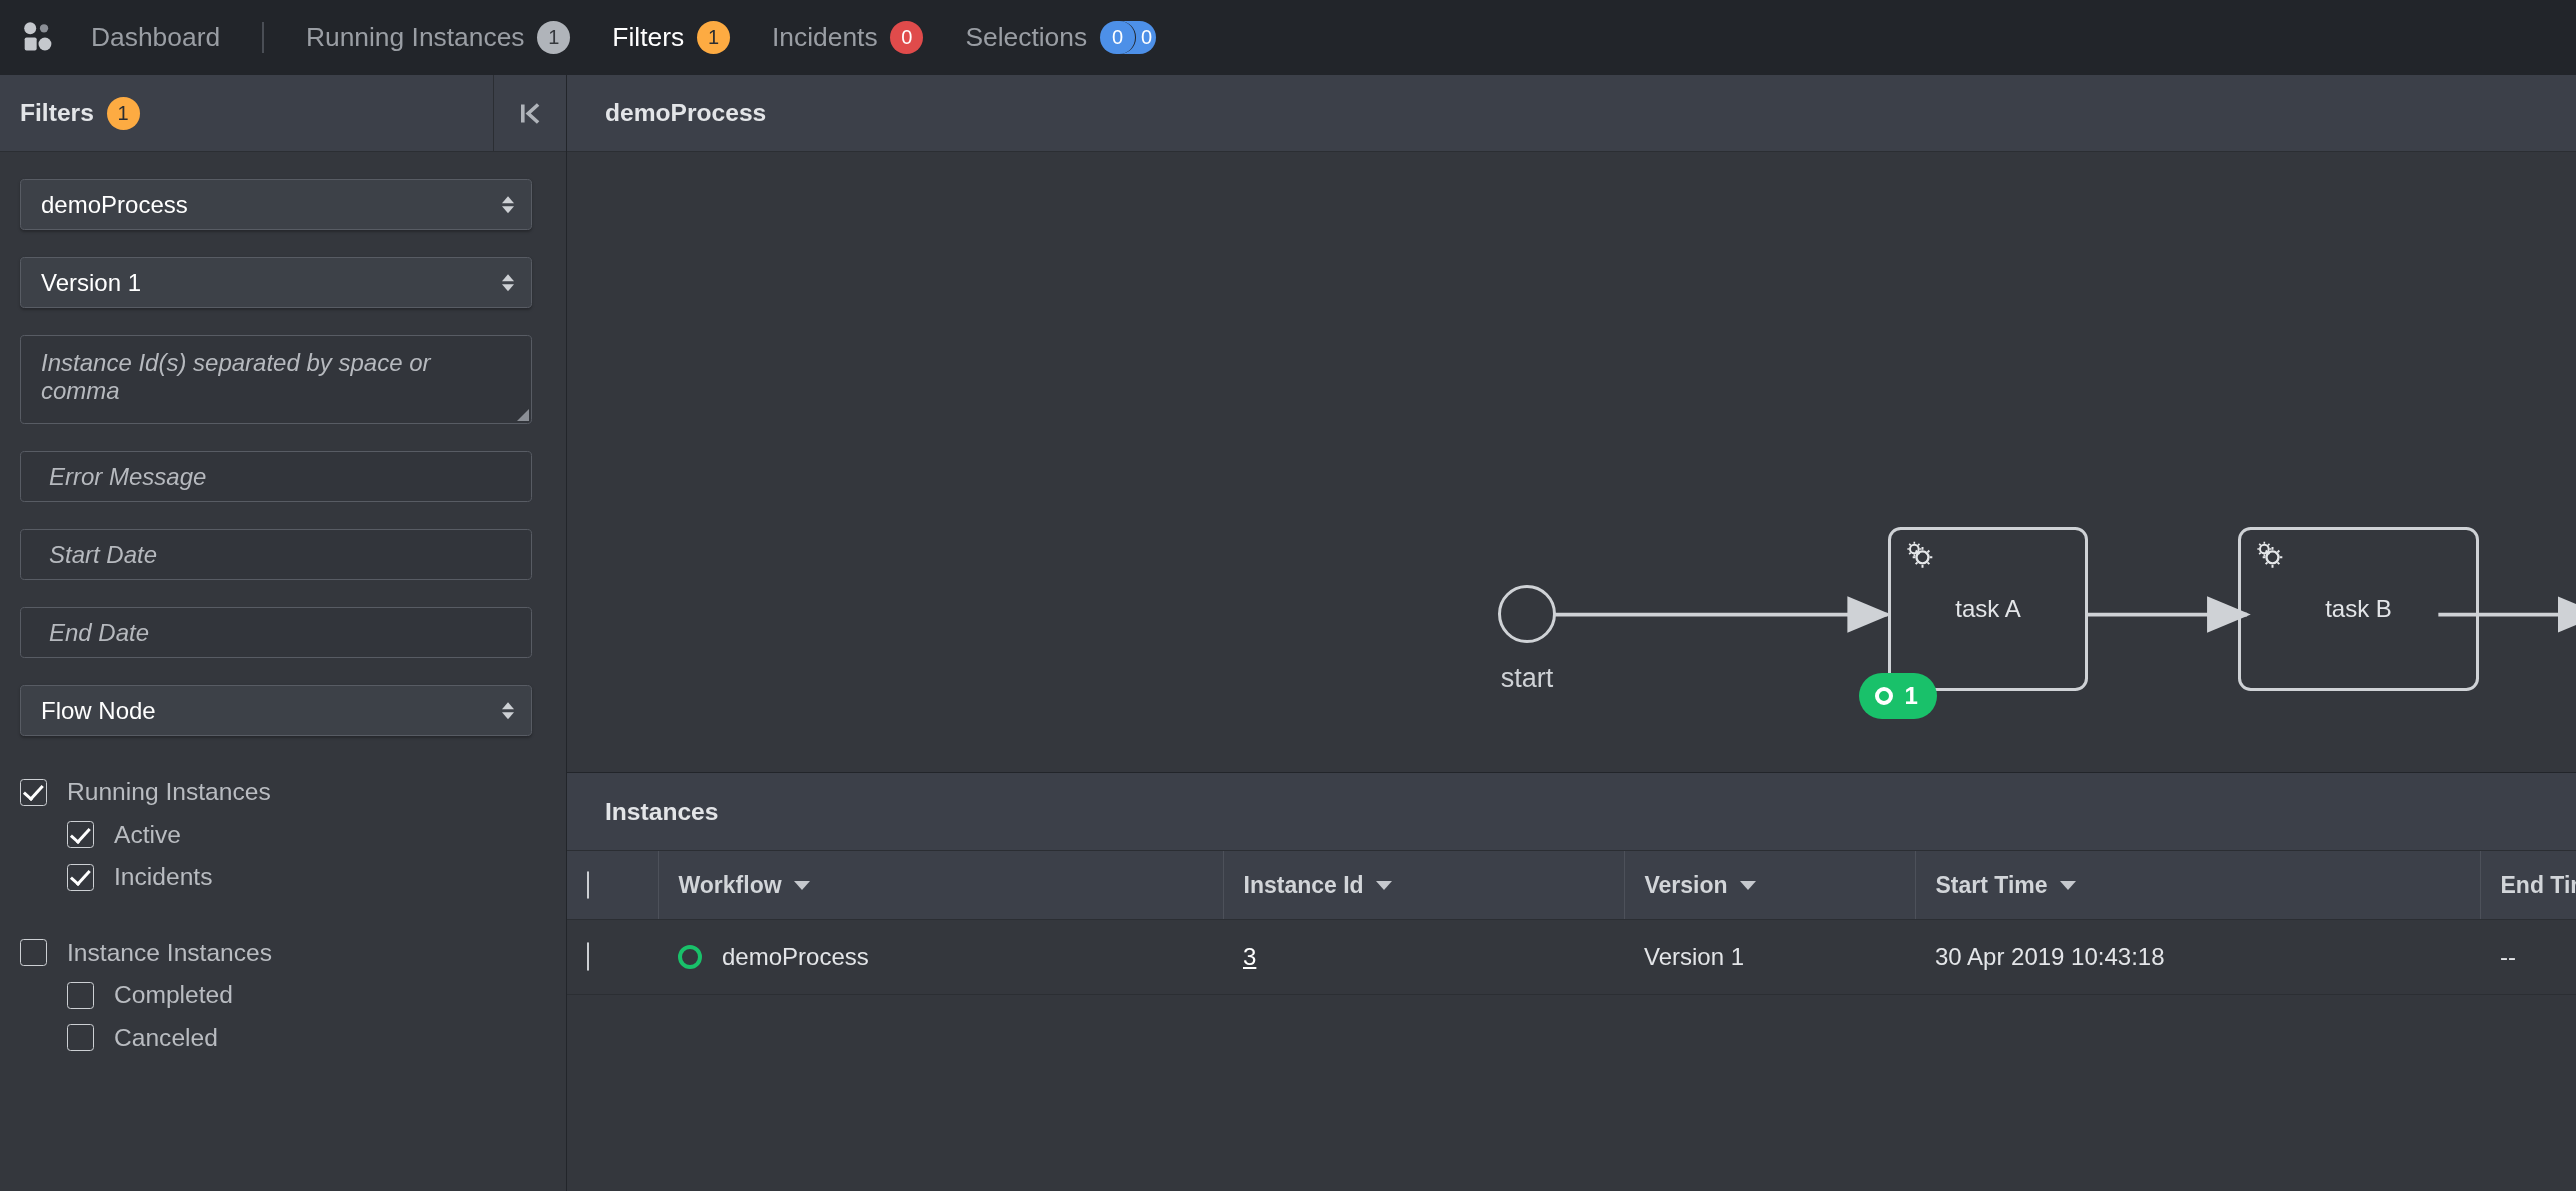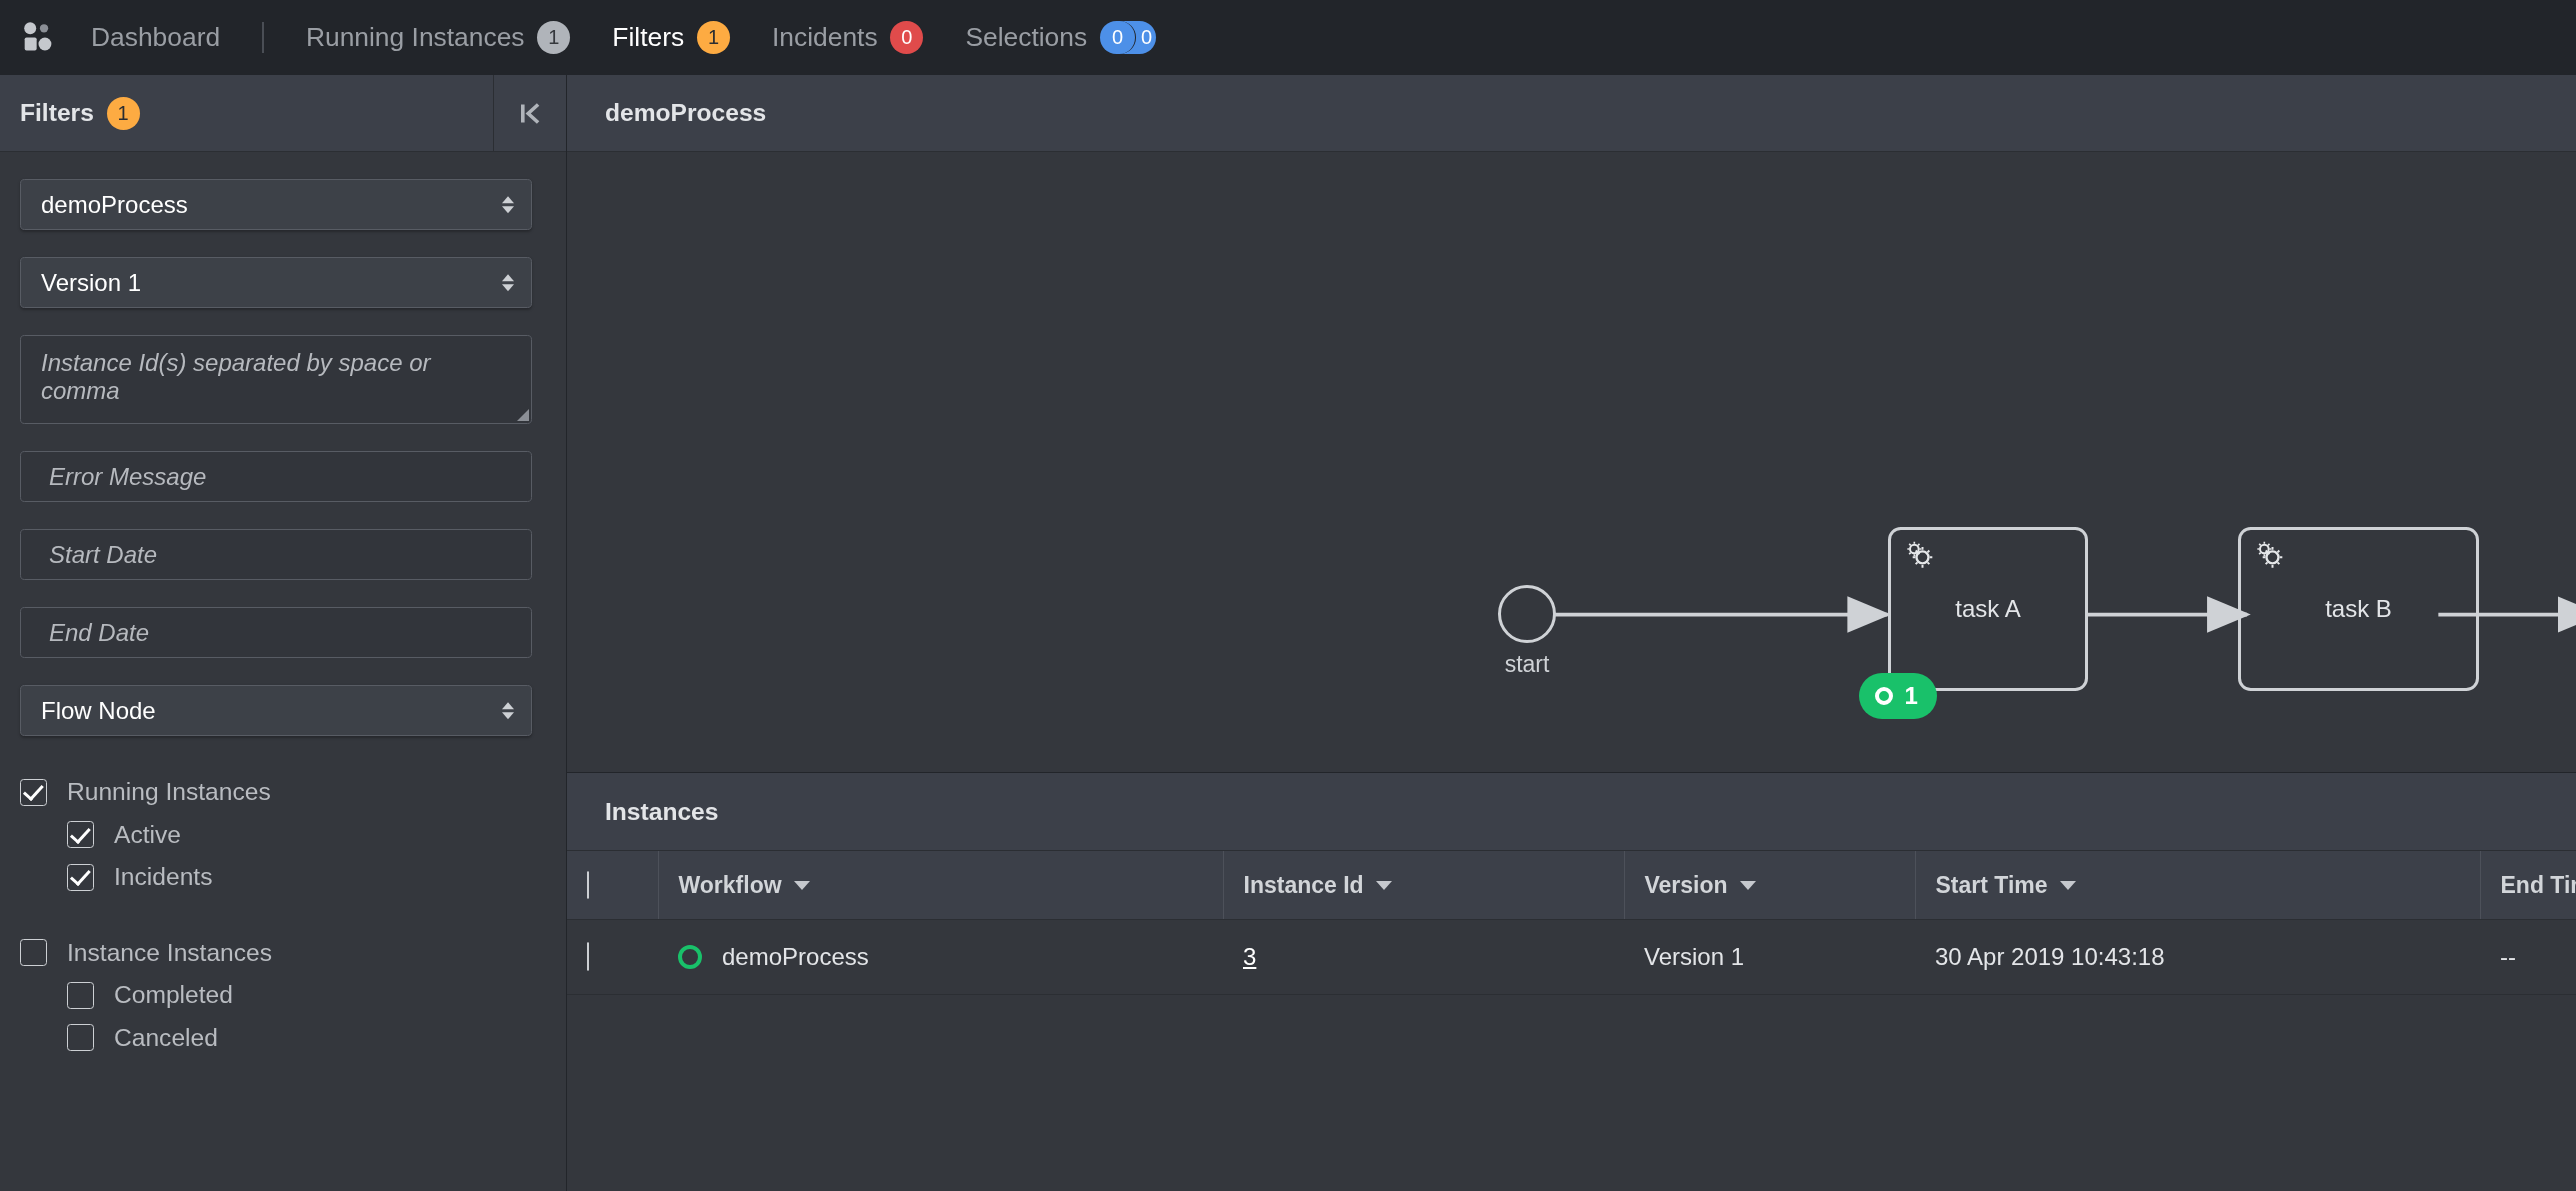--- a/index.html
+++ b/index.html
@@ -402,21 +402,21 @@
           </defs>
 
           <line x1="1085" y1="508" x2="1450" y2="508" stroke="#cfd2d6" stroke-width="4" marker-end="url(#arrow)"></line>
           <line x1="1670" y1="508" x2="1845" y2="508" stroke="#cfd2d6" stroke-width="4" marker-end="url(#arrow)"></line>
           <line x1="2055" y1="508" x2="2230" y2="508" stroke="#cfd2d6" stroke-width="4" marker-end="url(#arrow)"></line>
           <line x1="2440" y1="508" x2="2570" y2="508" stroke="#cfd2d6" stroke-width="4" marker-end="url(#arrow)"></line>
         </svg>
 
         <div style="position:absolute;left:931px;top:433px;">
           <div style="width:58px;height:58px;border:3.6px solid #cfd2d6;border-radius:50%;"></div>
-          <div style="text-align:center;font-size:23px;color:#cfd2d6;margin-top:8px;">start</div>
+          <div style="text-align:center;font-size:27px;color:#cfd2d6;margin-top:20px;">start</div>
         </div>
 
         <div style="position:absolute;left:1321px;top:375px;width:200px;height:164px;border:3.6px solid #cfd2d6;border-radius:12.8px;">
           <svg width="40" height="40" viewBox="0 0 24 24" style="position:absolute;left:9px;top:5.5px;">
             <path fill="none" stroke="#e6e8ea" stroke-width="1.4" d="M13.5 9.2a3.6 3.6 0 1 0 0 7.2 3.6 3.6 0 0 0 0-7.2z"></path>
             <path fill="none" stroke="#e6e8ea" stroke-width="1.2" d="M13.5 6.6v1.6M13.5 17.4v1.6M9.2 12.8H7.6M19.4 12.8h-1.6M10.5 9.8 9.4 8.7M17.6 16.9l-1.1-1.1M10.5 15.8l-1.1 1.1M17.6 8.7l-1.1 1.1"></path>
             <path fill="none" stroke="#e6e8ea" stroke-width="1.2" d="M8.6 5.2a2.6 2.6 0 1 0 0 5.2 2.6 2.6 0 0 0 0-5.2z"></path>
             <path fill="none" stroke="#e6e8ea" stroke-width="1" d="M8.6 3.4v1.2M8.6 11v1.2M5.6 7.8H4.4M12.8 7.8h-1.2M6.4 5.6 5.5 4.7M11.7 10.9l-.9-.9M6.4 10l-.9.9M11.7 4.7l-.9.9"></path>
           </svg>
           <div style="display:flex;align-items:center;justify-content:center;height:100%;font-size:24px;color:#e3e5e8;">task A</div>

